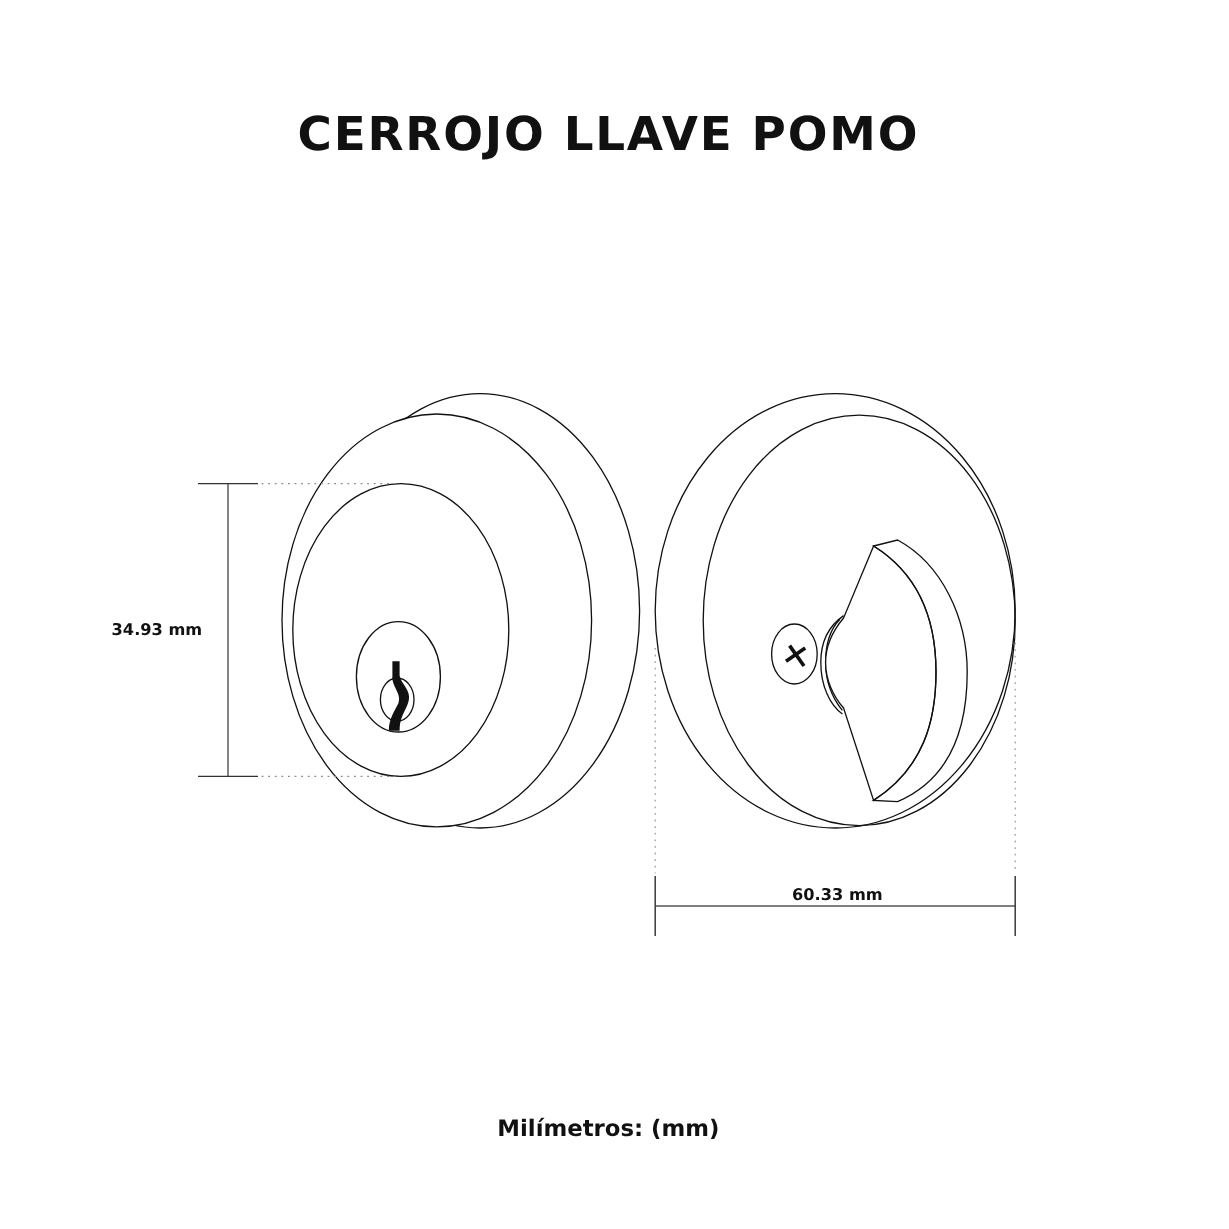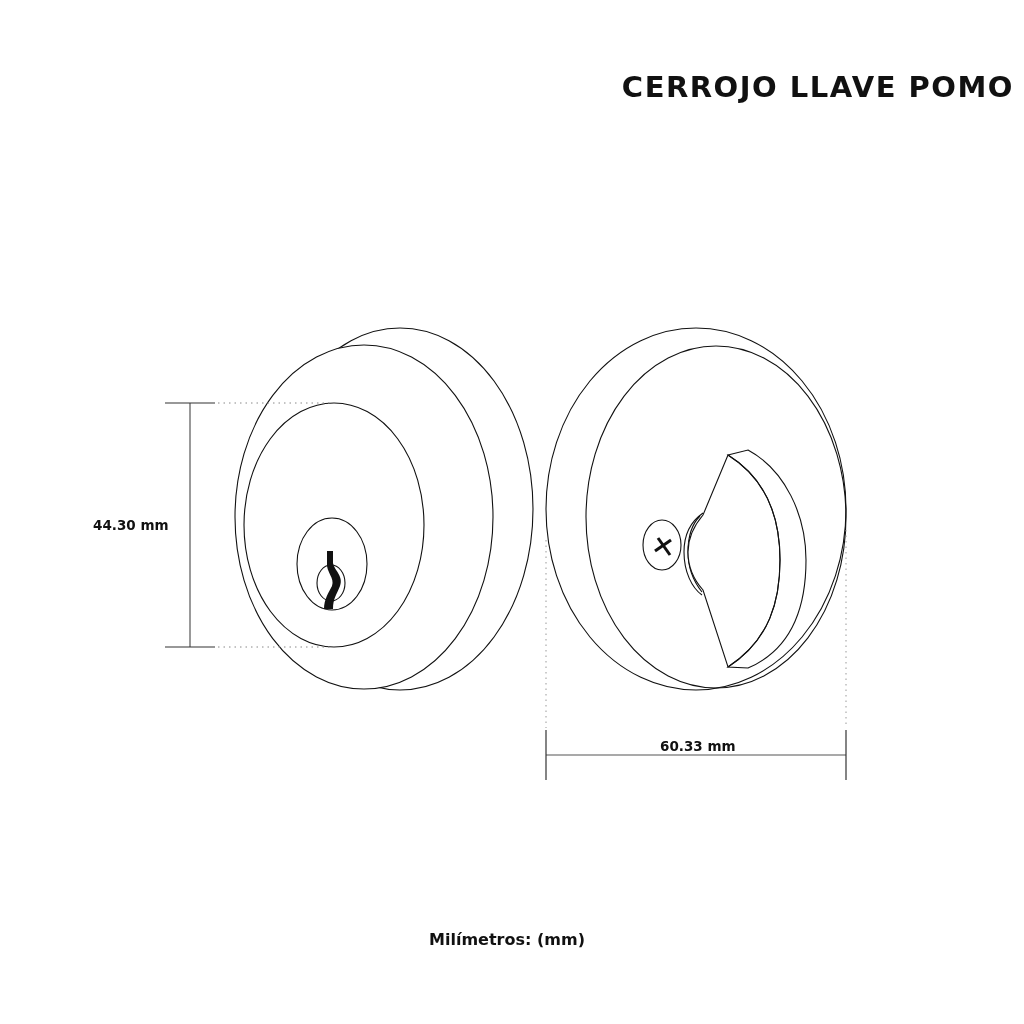--- a/index.html
+++ b/index.html
@@ -1,18 +1,18 @@
 <!DOCTYPE html>
 <html><head>
   <meta charset="utf-8">
   <style>
     html, body { margin: 0; padding: 0; background: #ffffff; }
     body { width: 1024px; height: 1024px; position: relative; overflow: hidden; font-family: "DejaVu Sans", "Liberation Sans", sans-serif; color: #111111; }
-    .title { position: absolute; left: 0; top: 70px; width: 1014px; text-align: right; font-size: 29px; font-weight: bold; letter-spacing: 1.5px; }
-    .footer { position: absolute; left: 0; top: 930px; width: 1014px; text-align: center; font-size: 16px; font-weight: bold; }
+    .title { position: absolute; left: 0; top: 90px; width: 1014px; text-align: center; font-size: 39px; font-weight: bold; letter-spacing: 1.5px; }
+    .footer { position: absolute; left: 0; top: 930px; width: 1014px; text-align: center; font-size: 19px; font-weight: bold; }
     .dim-label { position: absolute; font-size: 13.5px; font-weight: bold; white-space: nowrap; }
     svg.drawing { position: absolute; left: 0; top: 0; }
   </style>
 </head>
 <body>
 
 <div class="title">CERROJO LLAVE POMO</div>
 
 <svg class="drawing" width="1024" height="1024" viewBox="0 0 1024 1024">
   <g fill="none" stroke="#111111" stroke-width="1.1">
@@ -51,16 +51,16 @@
   </g>
   <g>
     <line x1="546" y1="755" x2="846" y2="755" stroke="#555555" stroke-width="1.2"></line>
     <line x1="546" y1="730" x2="546" y2="780" stroke="#333333" stroke-width="1.2"></line>
     <line x1="846" y1="730" x2="846" y2="780" stroke="#333333" stroke-width="1.2"></line>
     <line x1="546" y1="540" x2="546" y2="728" stroke="#999999" stroke-width="1" stroke-dasharray="1.5,4"></line>
     <line x1="846" y1="530" x2="846" y2="728" stroke="#999999" stroke-width="1" stroke-dasharray="1.5,4"></line>
   </g>
 </svg>
 
-<div class="dim-label" style="left:93px; top:517px;">44.30 mm</div>
+<div class="dim-label" style="left:93px; top:517px;">34.93 mm</div>
 <div class="dim-label" style="left:660px; top:738px;">60.33 mm</div>
 
 <div class="footer">Milímetros: (mm)</div>
 
 </body></html>

